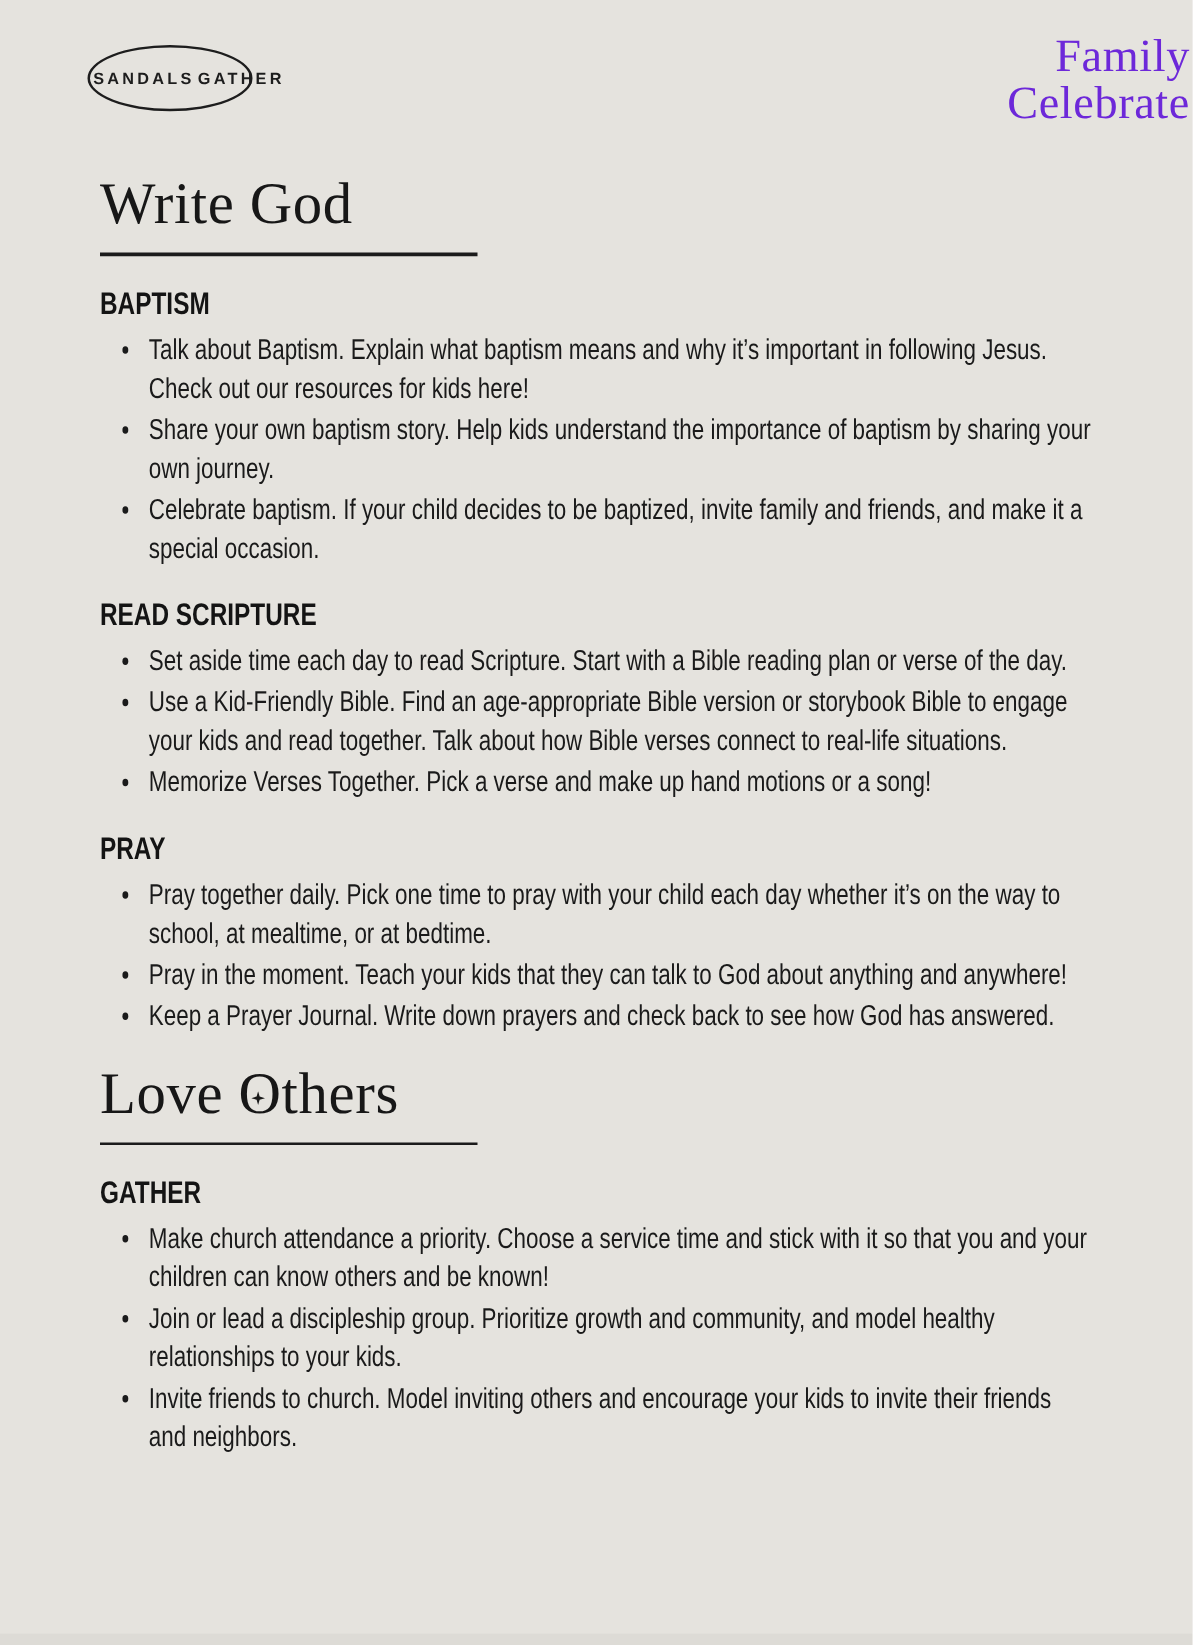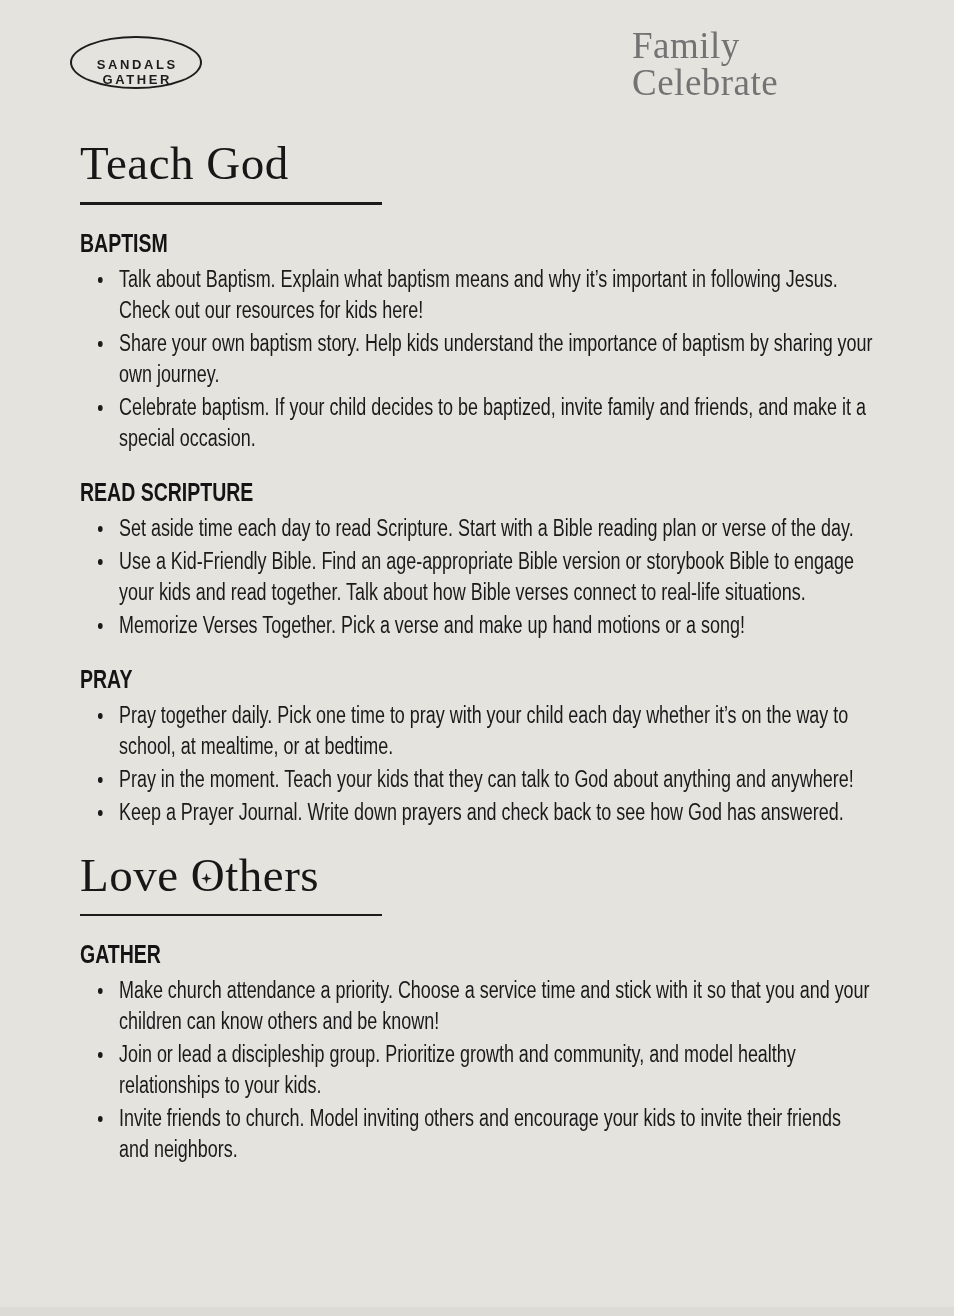--- a/index.html
+++ b/index.html
@@ -16,43 +16,43 @@
     overflow: hidden;
   }
 
   
   .logo {
     position: absolute;
     left: 70px; top: 36px;
     width: 132px; height: 53px;
     border: 2px solid #1d1d1d;
     border-radius: 50%;
-    display: flex; flex-direction: column;
-    align-items: center; justify-content: flex-end;
+    display: flex; flex-direction: row;
+    align-items: center; justify-content: space-between;
     box-sizing: border-box;
   }
   .logo-line {
     font-size: 13px;
     font-weight: 600;
     letter-spacing: 2.6px;
     text-indent: 2.6px;
     line-height: 15px;
     color: #1d1d1d;
     white-space: nowrap;
   }
   .doc-title {
     position: absolute;
     left: 632px; top: 27px;
     width: 320px;
-    text-align: left;
+    text-align: right;
     font-family: "Liberation Serif", serif;
     font-size: 37px;
     line-height: 37px;
     letter-spacing: 0.5px;
-    color: #737373;
+    color: #6d28d9;
   }
 
   
   .content {
     position: relative;
     padding: 140px 80px 0 80px;
   }
   .sec-heading {
     position: relative;
     margin: 24px 0 0 0;
@@ -128,21 +128,21 @@
     <div class="logo-line">GATHER</div>
   </div>
 
   <div class="doc-title">
     <div>Family</div>
     <div>Celebrate</div>
   </div>
 
   <div class="content">
 
-    <h1 class="sec-heading first">Teach God</h1>
+    <h1 class="sec-heading first">Write God</h1>
     <div class="rule"></div>
 
     <div class="group">
       <div class="group-label">BAPTISM</div>
       <ul class="bullets">
         <li><span class="dot"></span><span>Talk about Baptism. Explain what baptism means and why it’s important in following Jesus. Check out our resources for kids here!</span></li>
         <li><span class="dot"></span><span>Share your own baptism story. Help kids understand the importance of baptism by sharing your own journey.</span></li>
         <li><span class="dot"></span><span>Celebrate baptism. If your child decides to be baptized, invite family and friends, and make it a special occasion.</span></li>
       </ul>
     </div>

